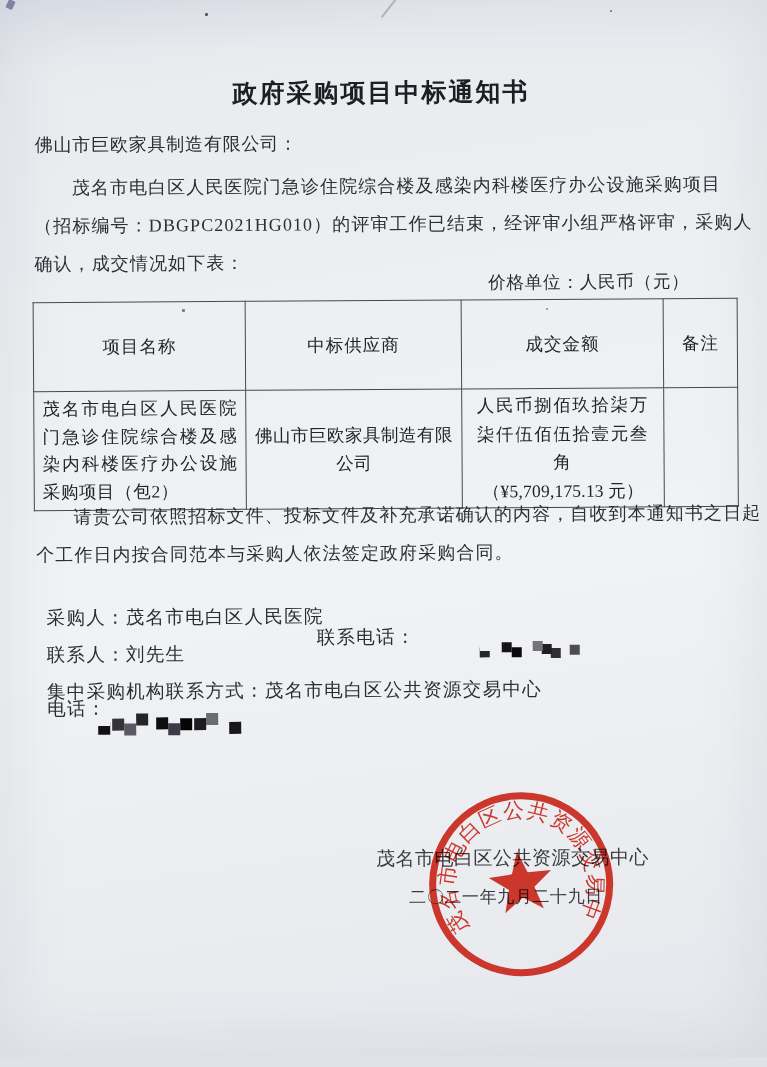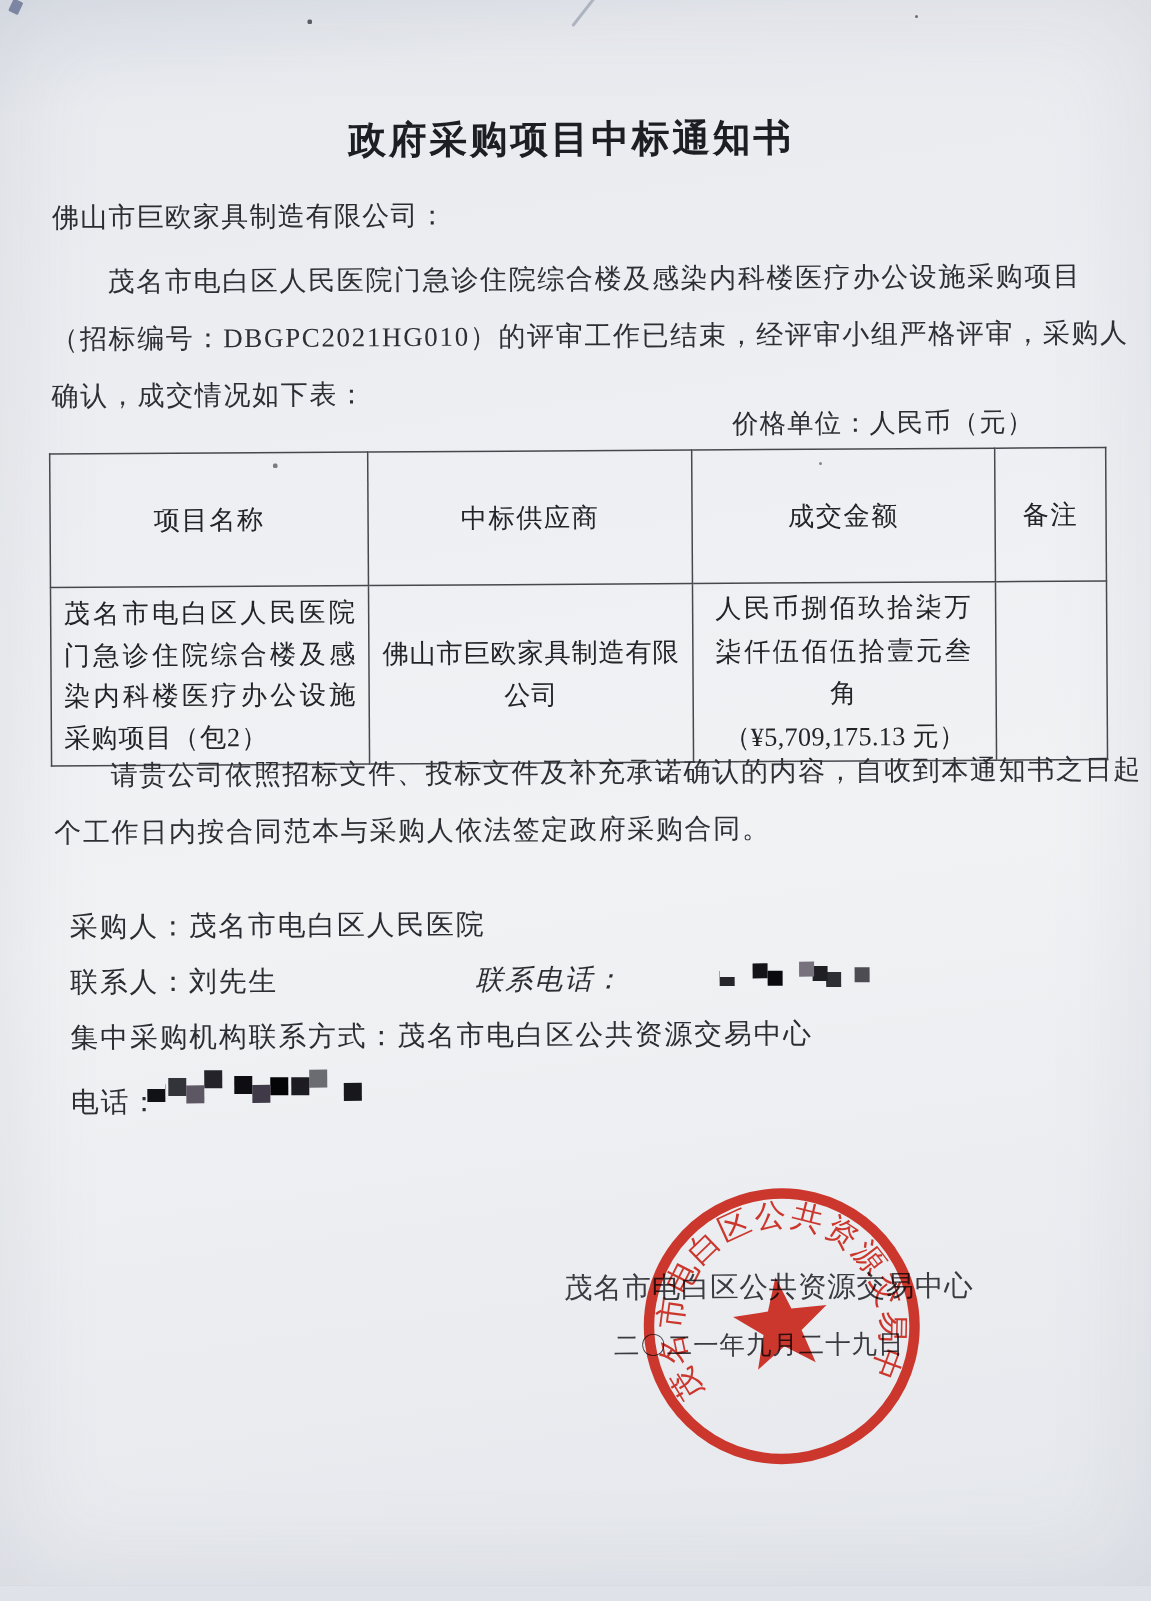--- a/index.html
+++ b/index.html
@@ -118,28 +118,28 @@
     </table>
 
     <div class="para para2">
       <div class="ln indent">请贵公司依照招标文件、投标文件及补充承诺确认的内容，自收到本通知书之日起 30</div>
       <div class="ln">个工作日内按合同范本与采购人依法签定政府采购合同。</div>
     </div>
 
     <div class="contact-line" style="left:46px;top:603px;"><span>采购人：</span><span>茂名市电白区人民医院</span></div>
 
     <div class="contact-line" style="left:46px;top:640px;"><span>联系人：</span><span>刘先生</span></div>
-    <div class="contact-line" style="left:316px;top:640px;font-style:italic;">联系电话：</div>
+    <div class="contact-line" style="left:316px;top:624px;">联系电话：</div>
     <div class="mosaic mosaic-a" style="left:479px;top:642px;">
         <div class="px"></div>
       </div>
 
     <div class="contact-line" style="left:46px;top:677px;"><span>集中采购机构联系方式：</span><span>茂名市电白区公共资源交易中心</span></div>
 
-    <div class="contact-line" style="left:46px;top:720px;"><span>电话：</span></div>
+    <div class="contact-line" style="left:46px;top:694px;"><span>电话：</span></div>
     <div class="mosaic mosaic-b" style="left:97px;top:712px;">
         <div class="px2"></div>
       </div>
 
     <div class="sig sig-org">茂名市电白区公共资源交易中心</div>
     <div class="sig sig-date">二〇二一年九月二十九日</div>
 
     <svg class="seal" viewBox="0 0 196 196">
       <circle cx="98" cy="98" r="88.5" fill="none" stroke="#c9291e" stroke-width="7"></circle>
       <defs>

